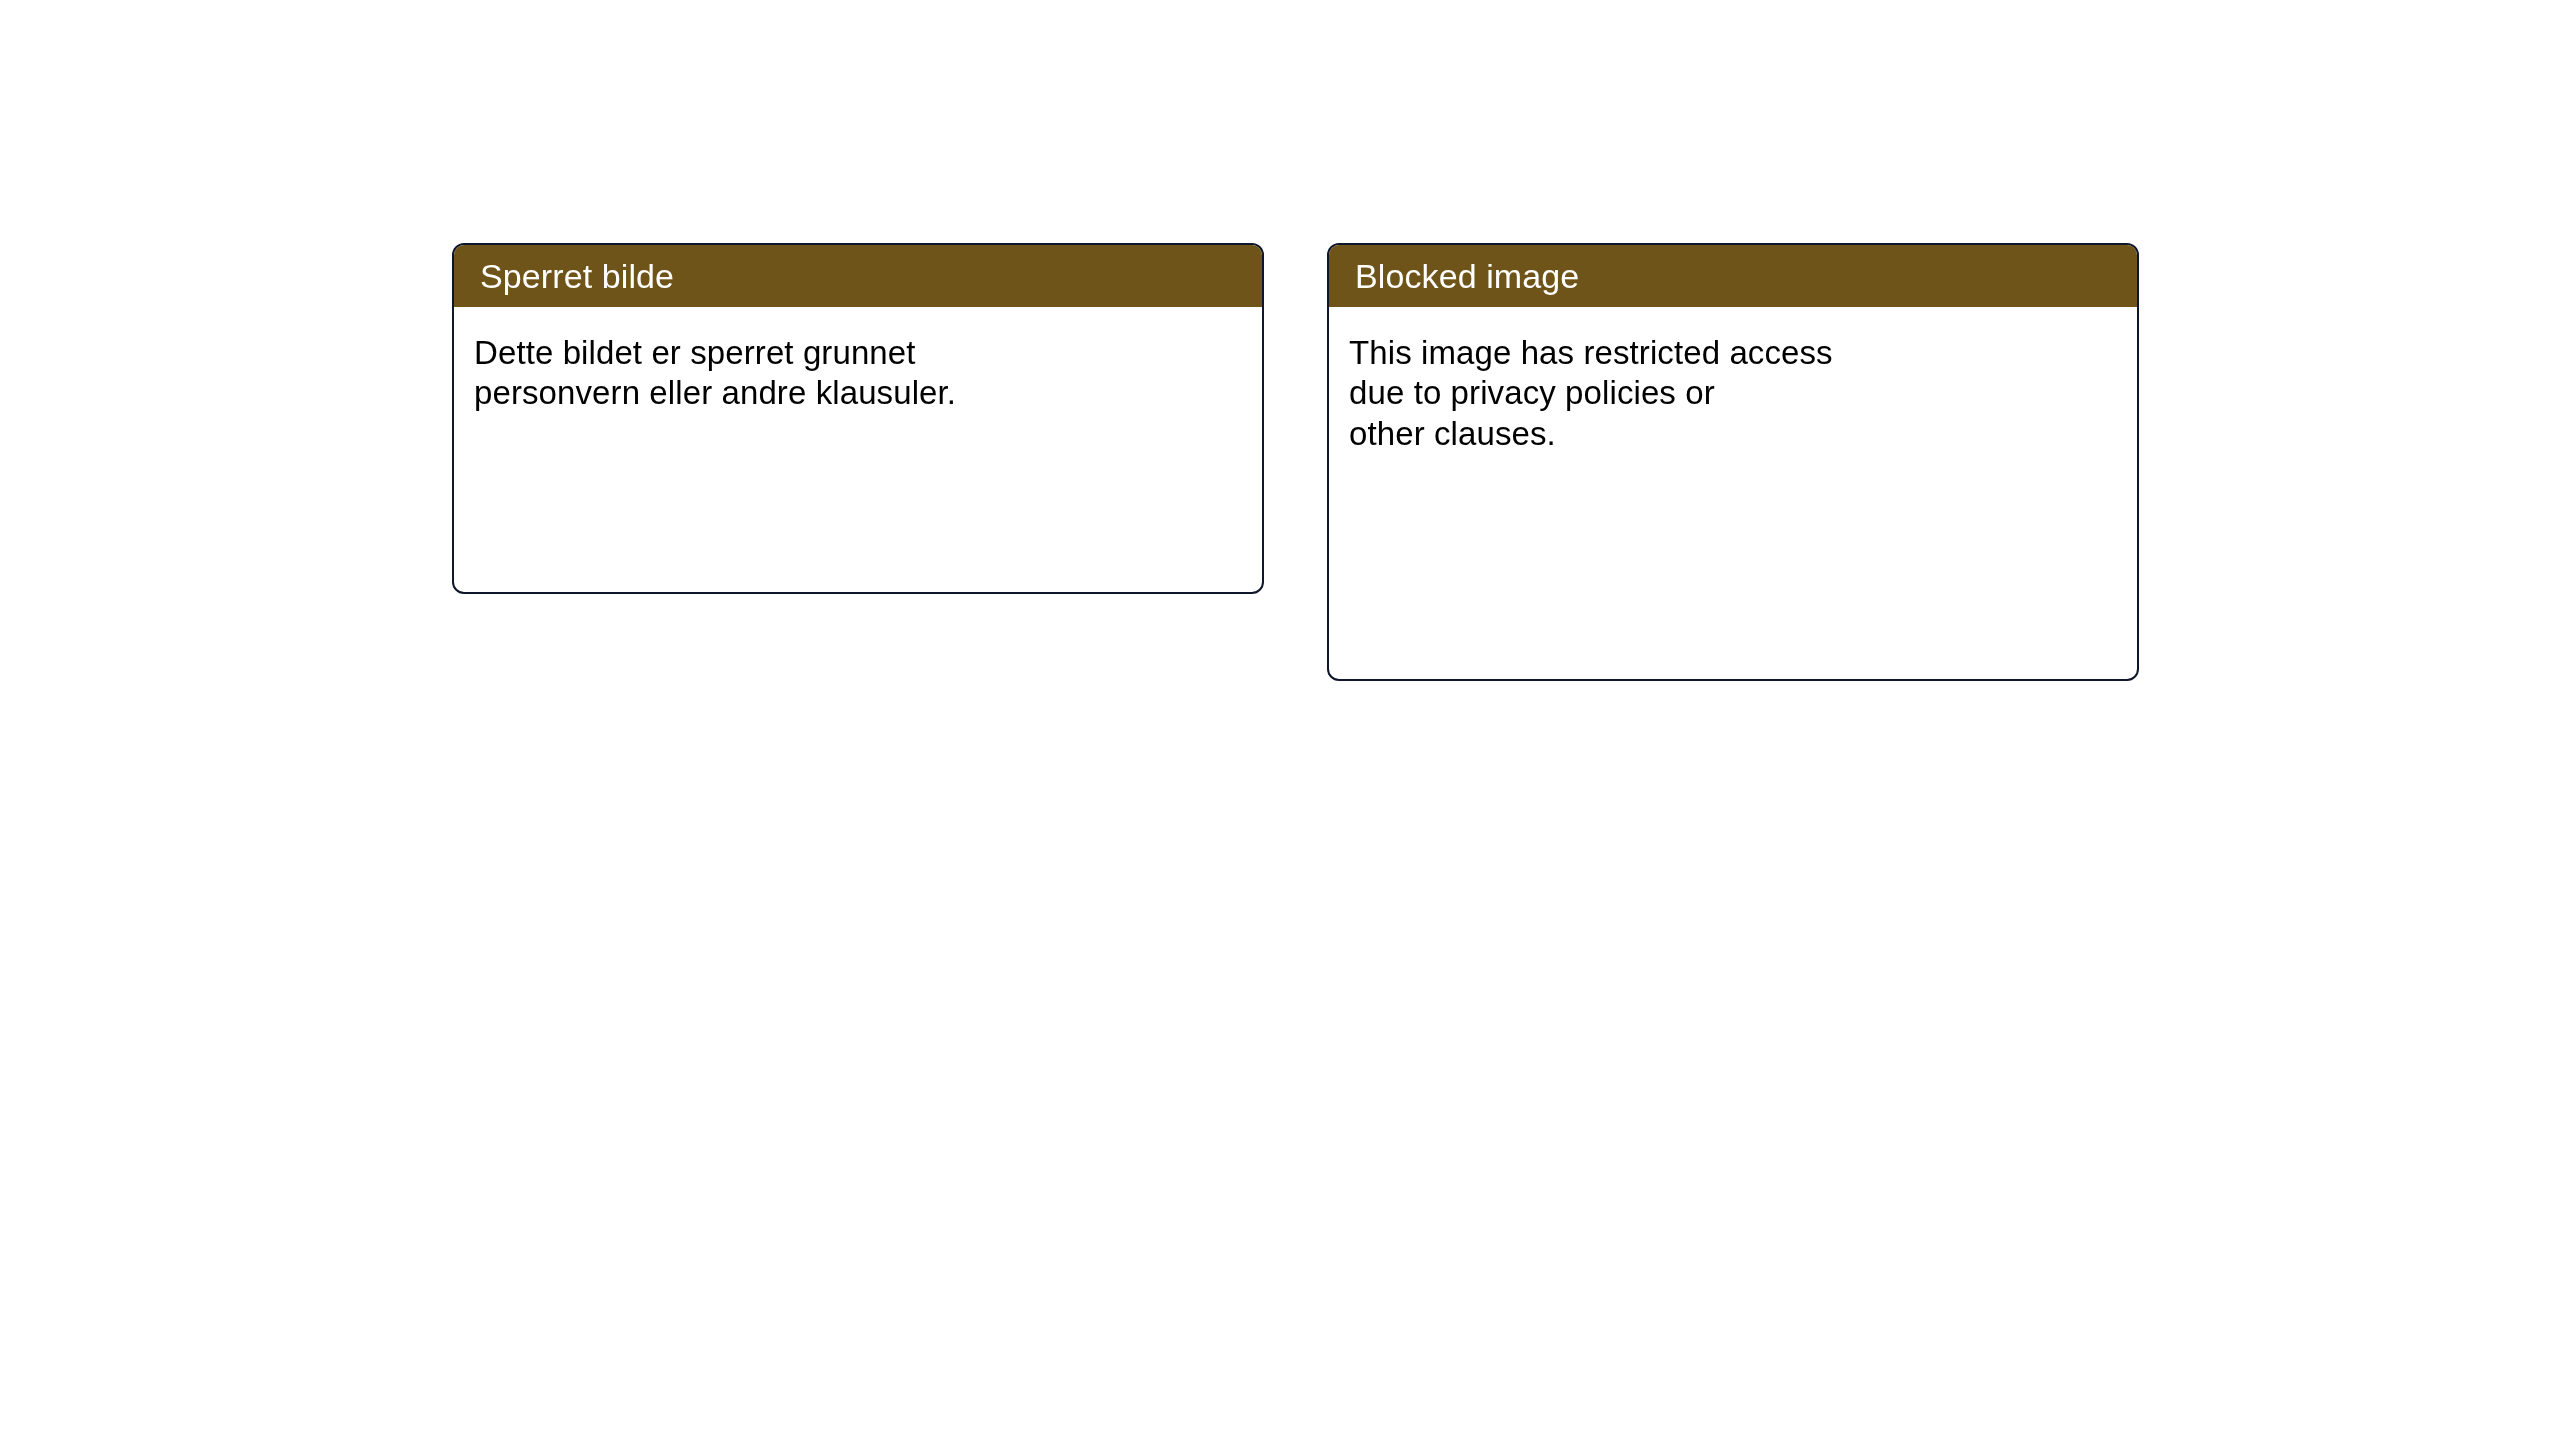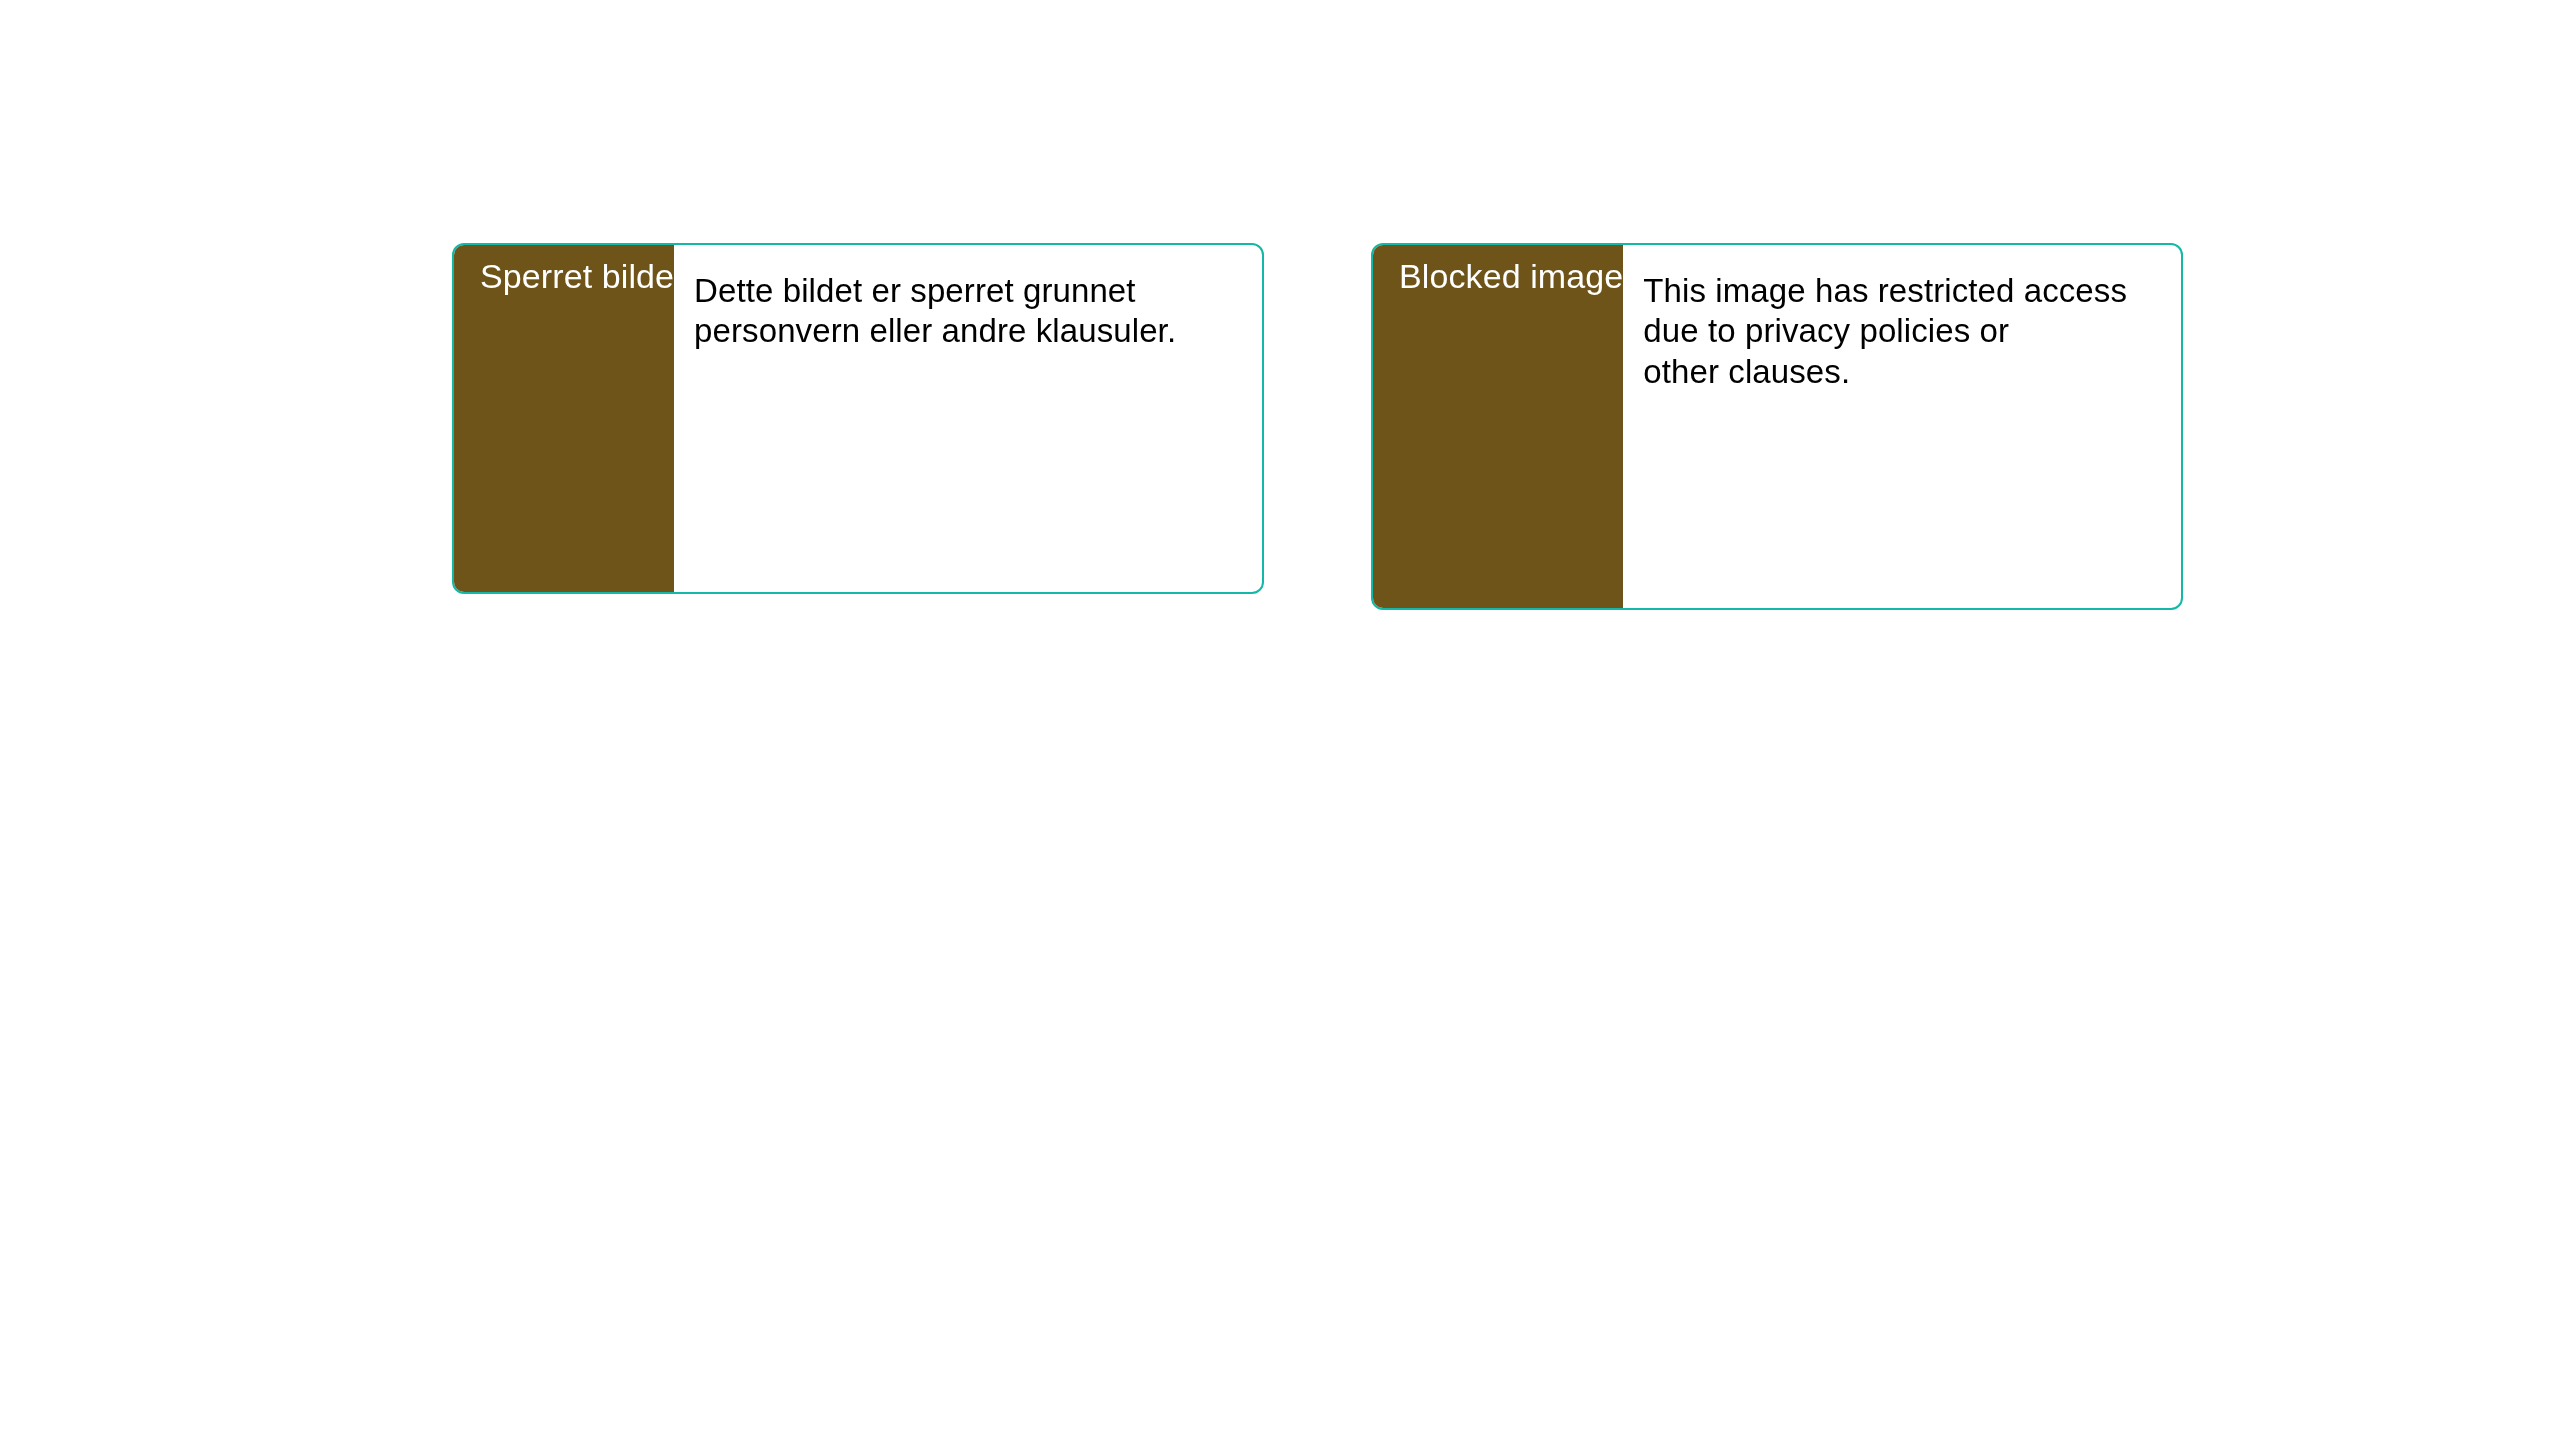--- a/index.html
+++ b/index.html
@@ -22,36 +22,35 @@
     top: 243px;
     display: flex;
     flex-direction: row;
     align-items: flex-start;
     gap: 63px;
   }
 
   .notice-card {
     box-sizing: border-box;
     background: #ffffff;
-    border: 2px solid #14b8a6;
+    border: 2px solid #0f172a;
     border-radius: 12px;
     overflow: hidden;
     display: flex;
-    flex-direction: row;
+    flex-direction: column;
   }
 
   .notice-card.card-no {
     width: 812px;
     height: 351px;
   }
 
   .notice-card.card-en {
     width: 812px;
-    height: 367px;
-    margin-left: 44px;
+    height: 438px;
   }
 
   .notice-header {
     background: #6e5418;
     color: #ffffff;
     font-size: 34px;
     line-height: 1.0;
     font-weight: 400;
     padding: 14px 0 14px 26px;
     letter-spacing: 0.1px;

